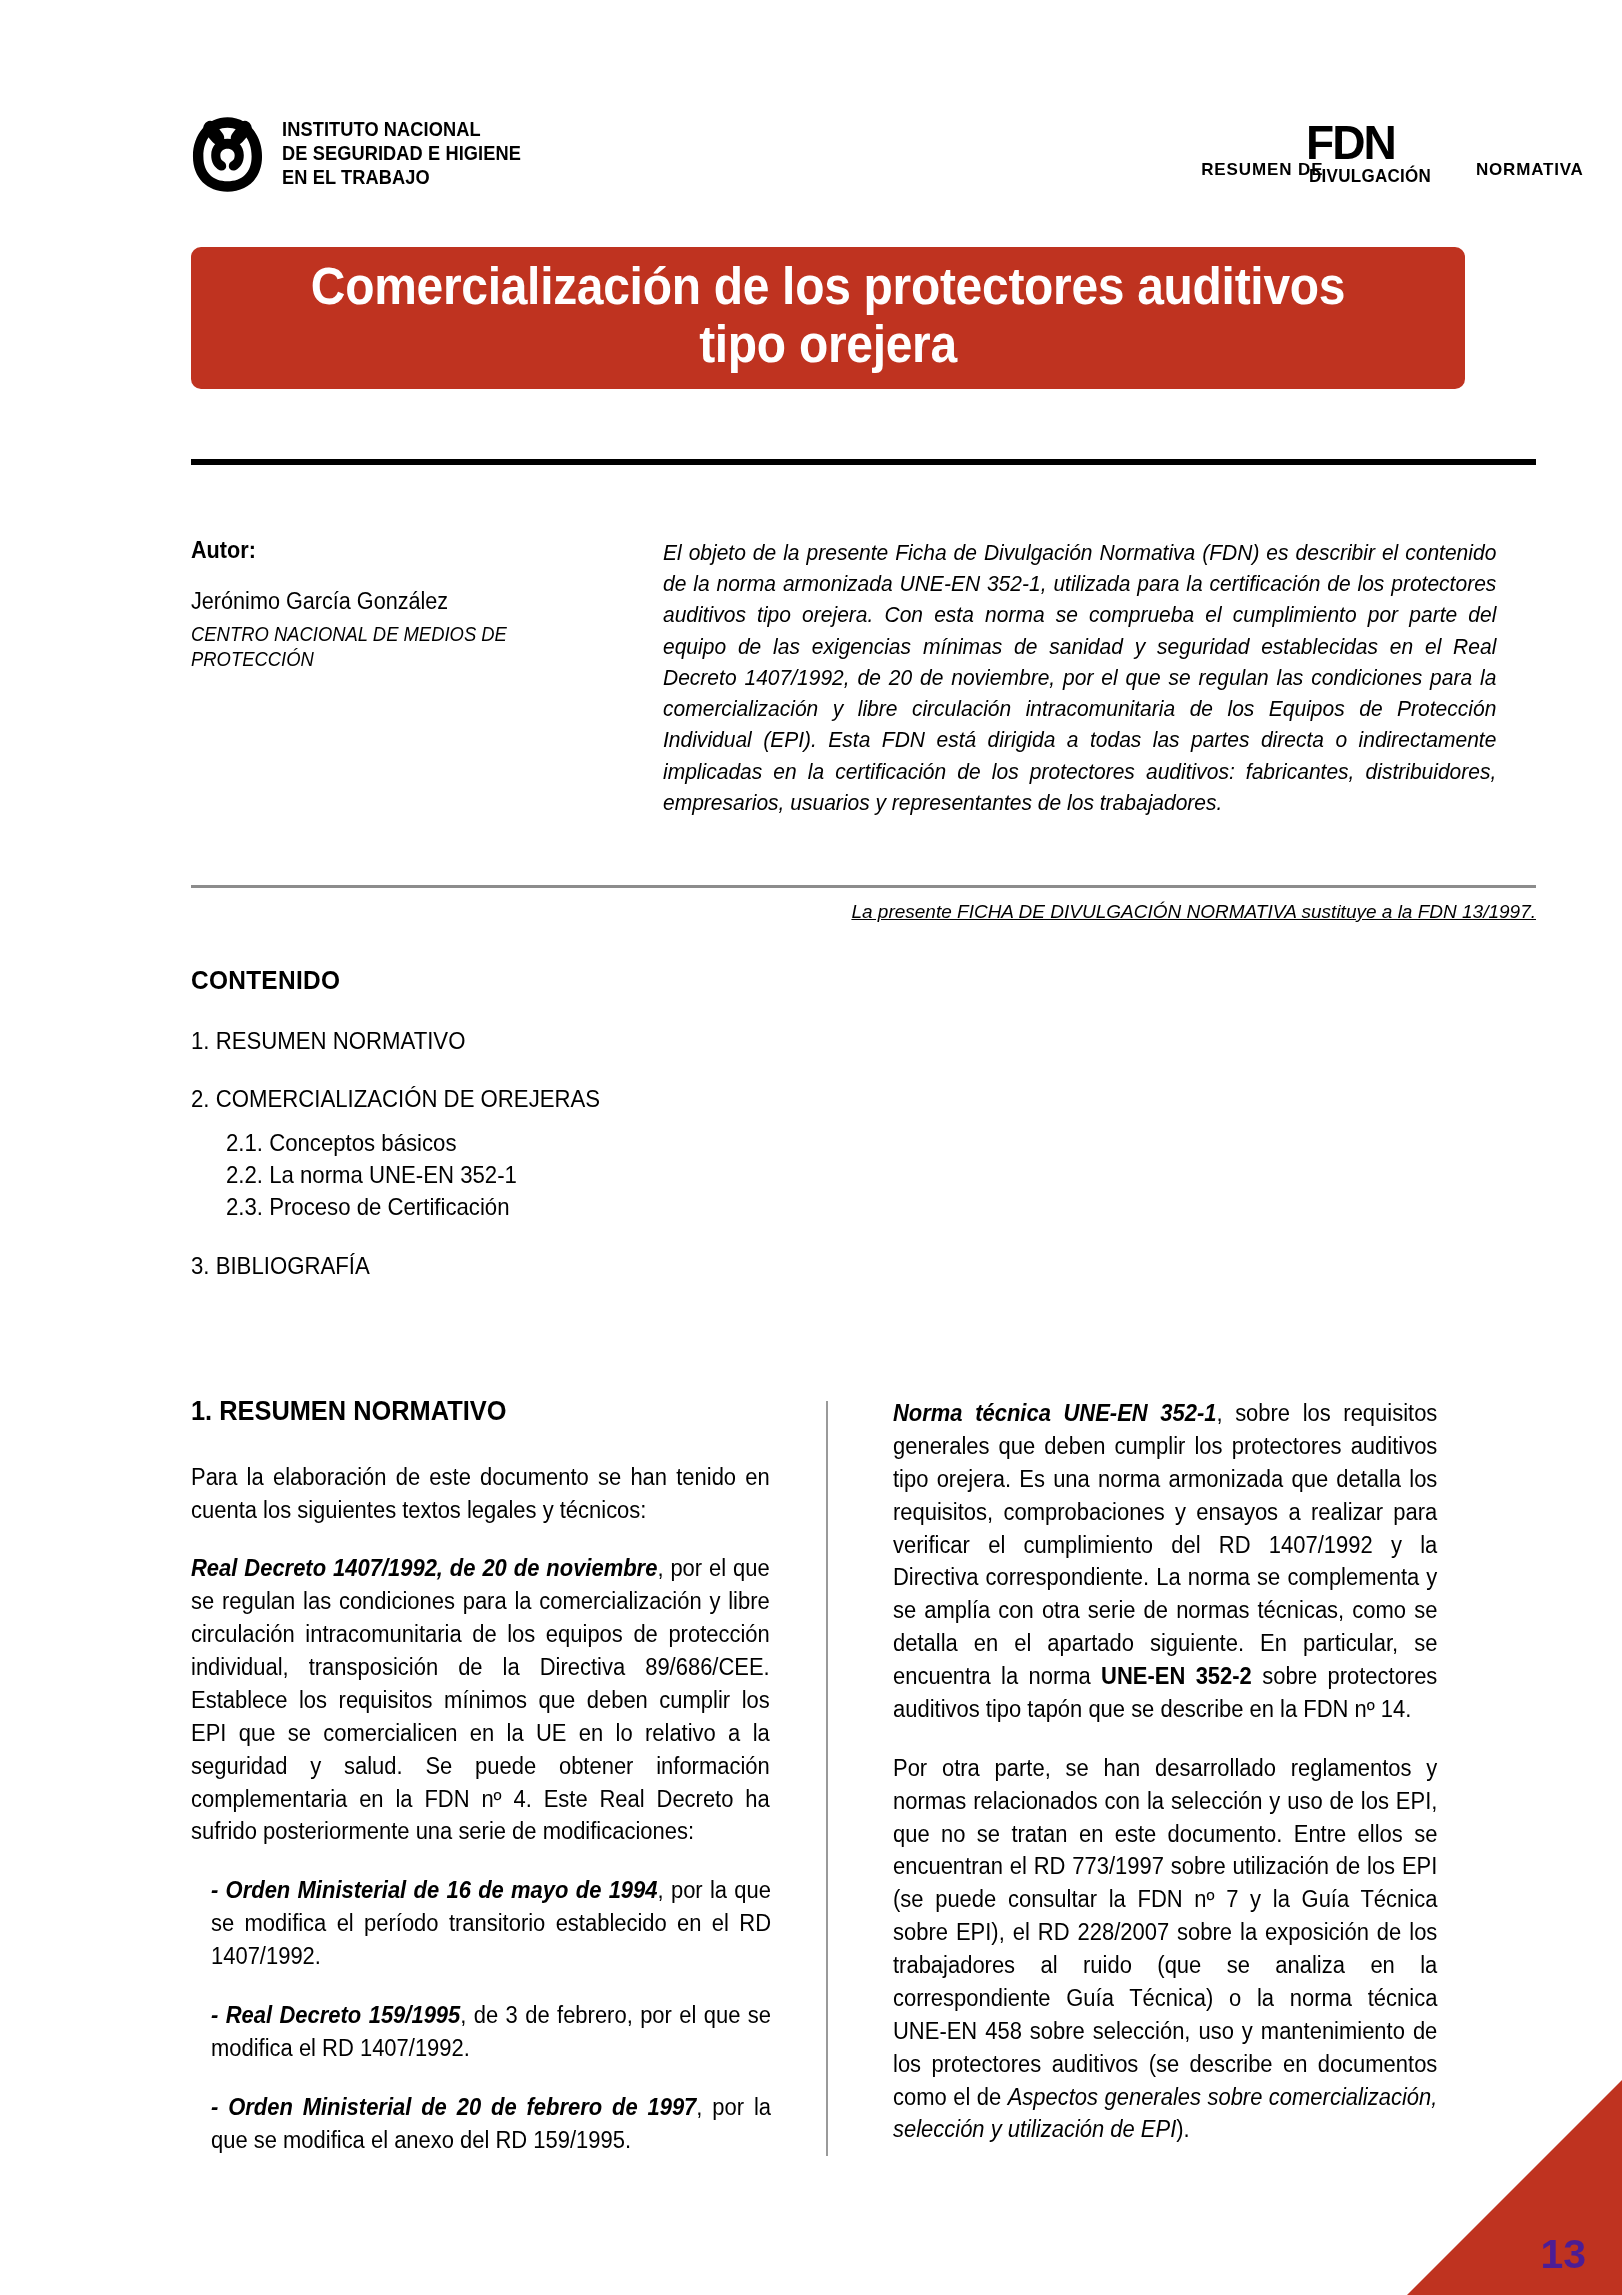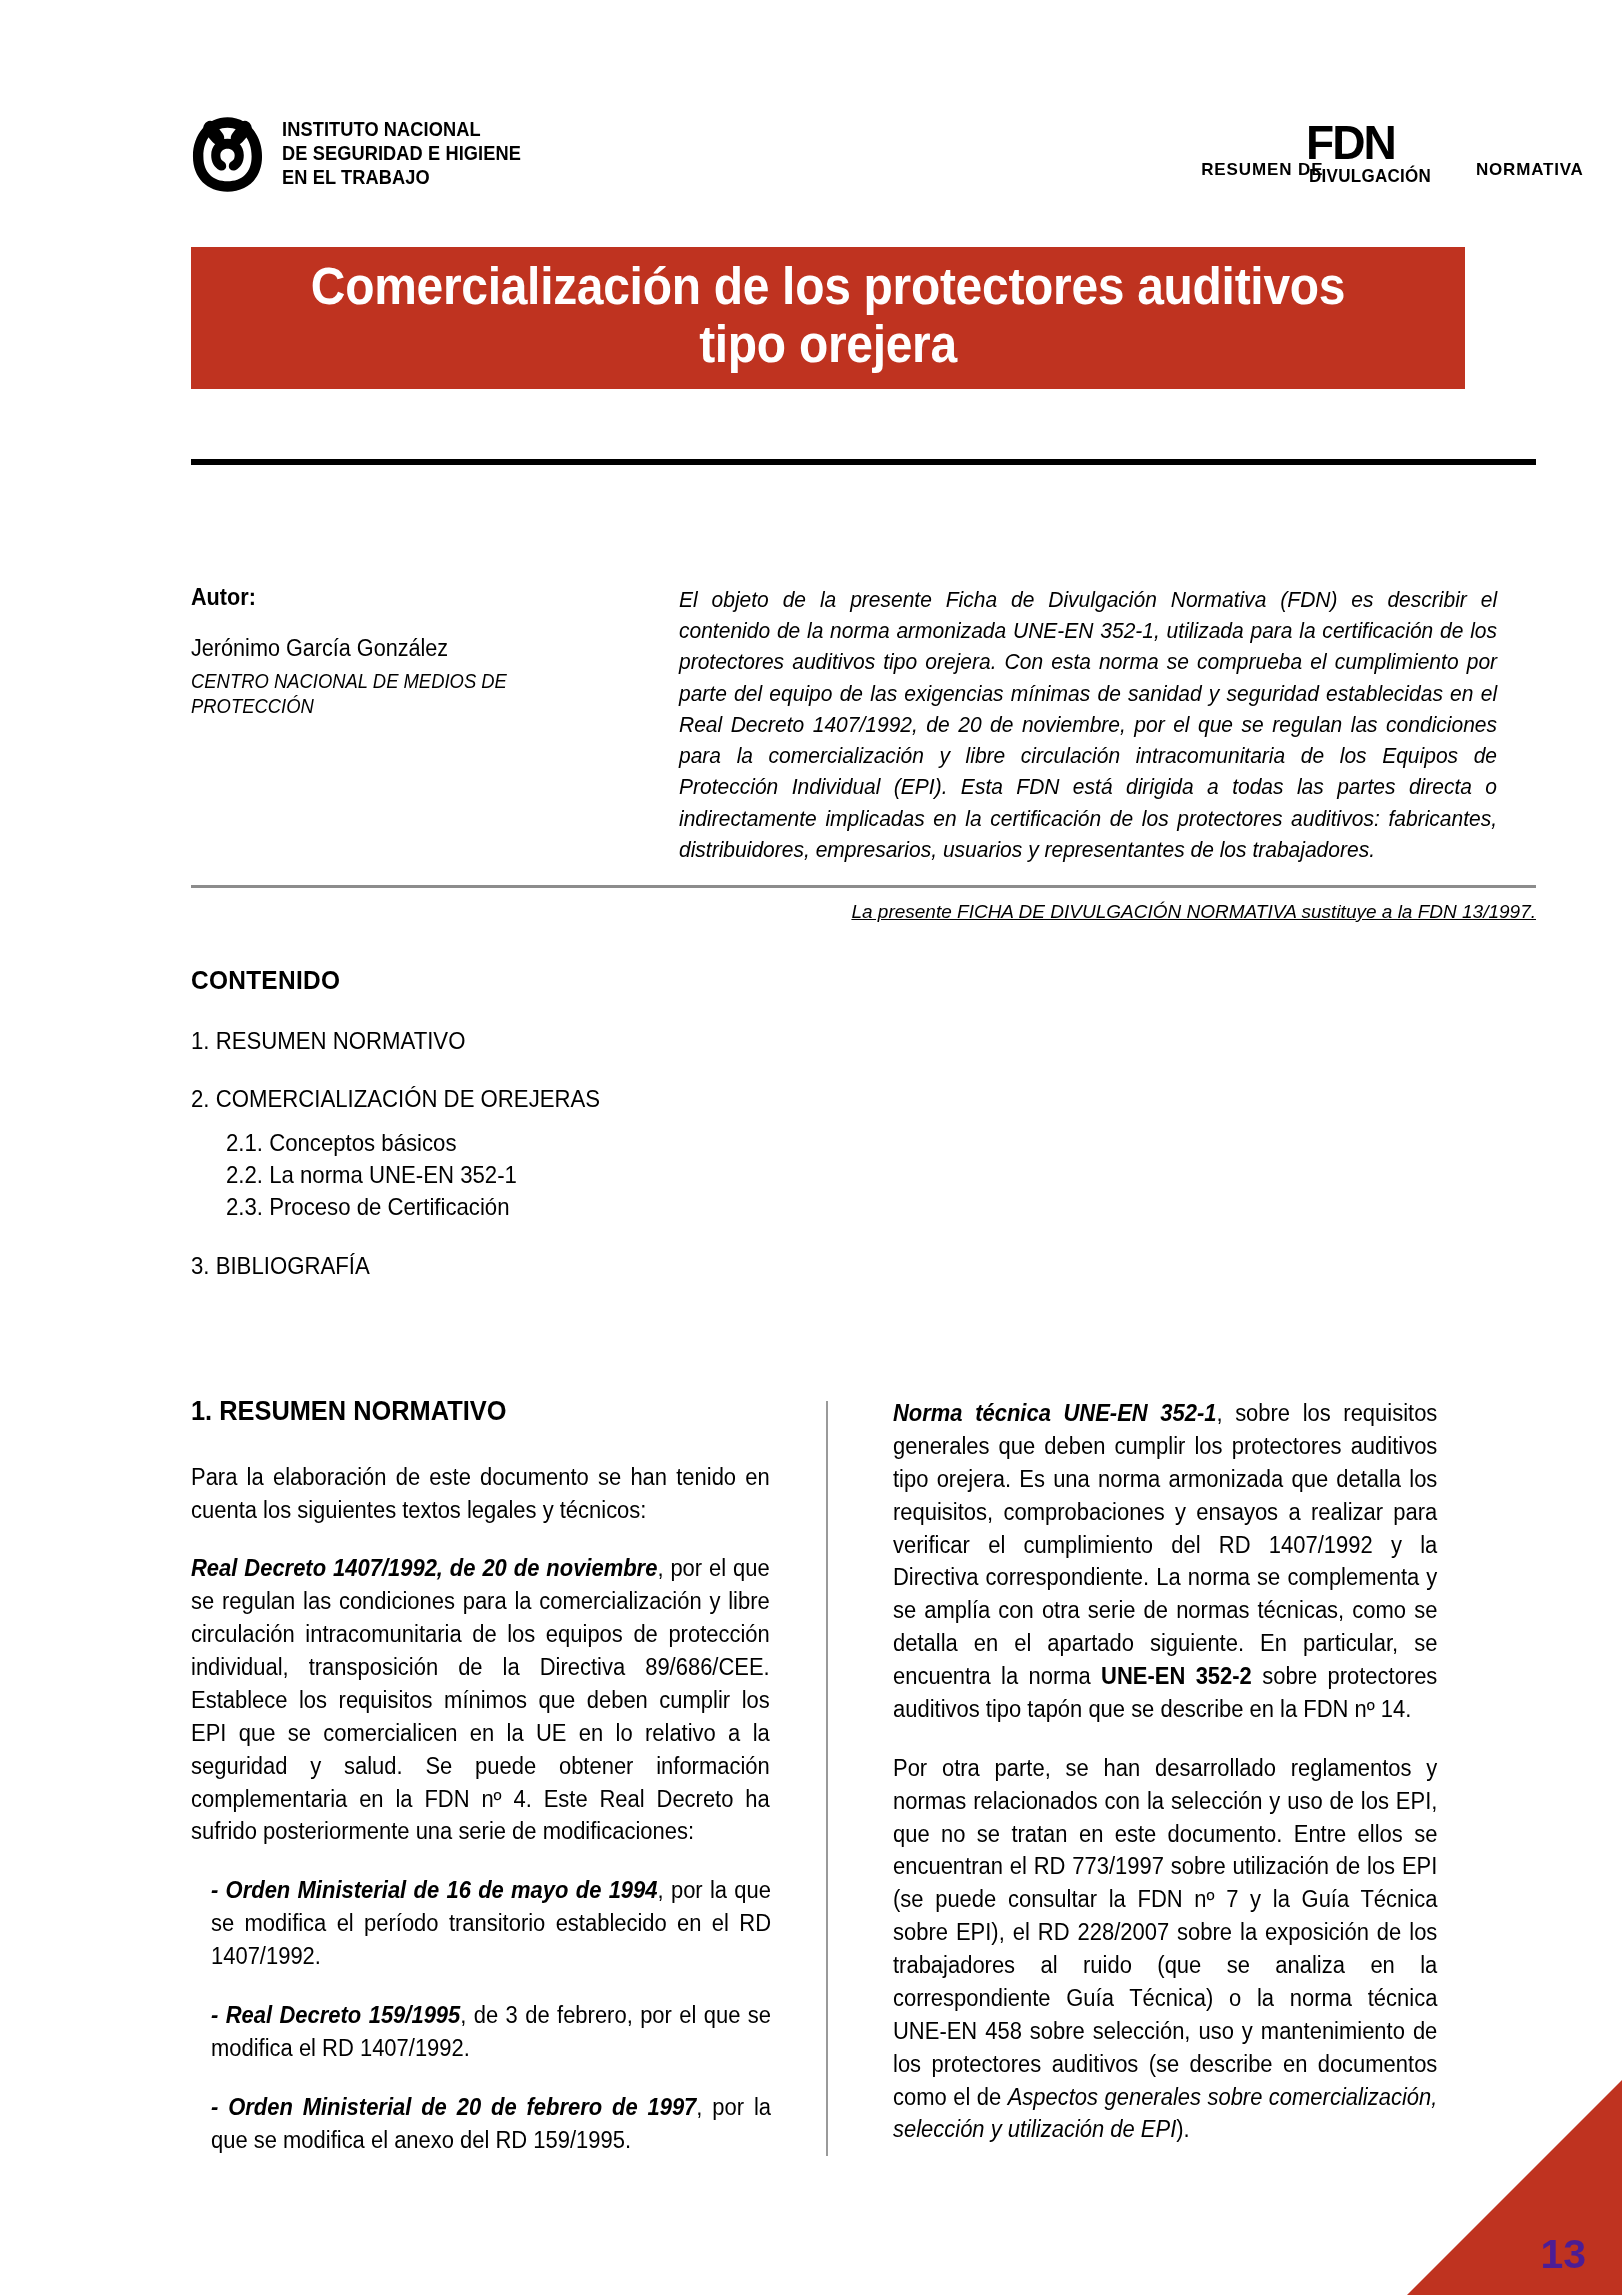--- a/index.html
+++ b/index.html
@@ -110,20 +110,21 @@
     left: 191px;
     top: 247px;
     width: 1274px;
     min-height: 131px;
     background: #bf3320;
     display: flex;
     align-items: flex-end;
     justify-content: center;
     box-sizing: border-box;
     padding: 10.5px 39px 15.7px;
+    border-radius: 10px;
   }
   .title-banner h1 {
     margin: 0;
     color: #ffffff;
     font-size: 51px;
     font-weight: 700;
     line-height: 1.14;
     text-align: center;
     letter-spacing: -0.3px;
     transform: scaleX(0.94);
@@ -161,22 +162,21 @@
     background: #000000;
   }
 
   
   .intro {
     position: absolute;
     left: 191px;
     top: 537px;
     width: 1345px;
     display: flex;
-    gap: 16px;
-    margin-top: 47px;
+    gap: 0;
   }
   .author-col {
     width: 458px;
     flex: none;
     padding-right: 26px;
     box-sizing: border-box;
   }
   .author-title {
     font-size: 23px;
     font-weight: 700;

